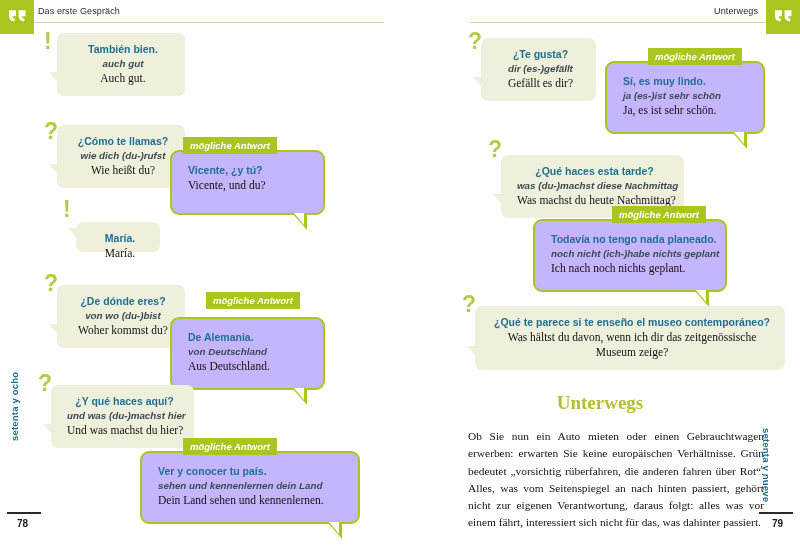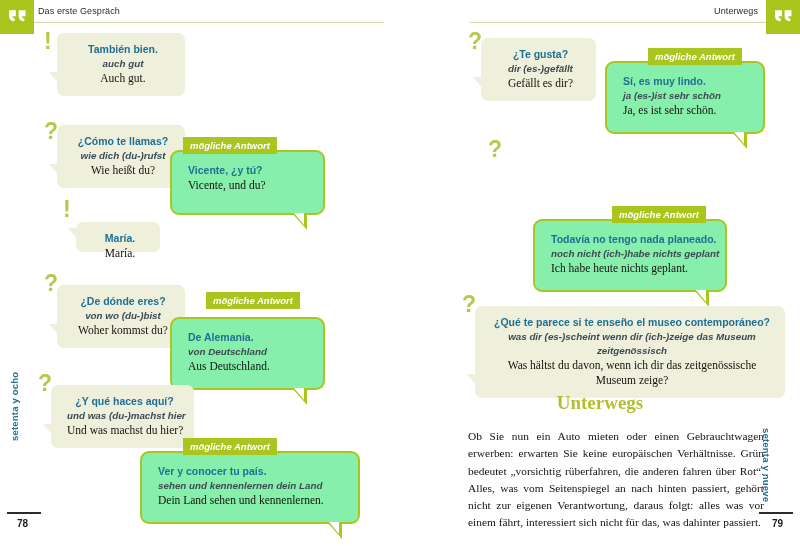--- a/index.html
+++ b/index.html
@@ -77,21 +77,21 @@
     position: absolute;
     left: -8px;
     bottom: 11px;
     width: 0; height: 0;
     border-style: solid;
     border-width: 0 11px 13px 0;
     border-color: transparent #eef0dc transparent transparent;
   }
   
   .bubble.a {
-    background: #86efac;
+    background: #c4b5fd;
     border: 2px solid #aac61e;
     border-radius: 9px;
     padding: 11px 12px 11px 16px;
   }
   .bubble.a .tail-out,
   .bubble.a .tail-in {
     position: absolute;
     width: 0; height: 0;
     border-style: solid;
   }
@@ -310,34 +310,38 @@
     <div class="answer-tab" style="left:248px; top:48px;">mögliche Antwort</div>
     <div class="bubble a" style="left:205px; top:61px; width:160px; height:73px;">
       <div class="l-es">Sí, es muy lindo.</div>
       <div class="l-lit">ja (es-)ist sehr schön</div>
       <div class="l-de">Ja, es ist sehr schön.</div>
       <span class="tail-out"></span>
       <span class="tail-in"></span>
     </div>
 
     <div class="marker ques" style="left:88px; top:138px;">?</div>
+    <div class="bubble q" style="left:101px; top:155px; width:183px;">
+      <div class="l-es">¿Qué haces esta tarde?</div>
+      <div class="l-lit">was (du-)machst diese Nachmittag</div>
+      <div class="l-de">Was machst du heute Nachmittag?</div>
+    </div>
 
     <div class="answer-tab" style="left:212px; top:206px;">mögliche Antwort</div>
     <div class="bubble a" style="left:133px; top:219px; width:194px; height:73px;">
       <div class="l-es">Todavía no tengo nada planeado.</div>
       <div class="l-lit">noch nicht (ich-)habe nichts geplant</div>
-      <div class="l-de">Ich habe heute nichts geplant.</div>
+      <div class="l-de">Ich nach noch nichts geplant.</div>
       <span class="tail-out"></span>
       <span class="tail-in"></span>
     </div>
 
     <div class="marker ques" style="left:62px; top:293px;">?</div>
     <div class="bubble q wrapok" style="left:75px; top:306px; width:310px;">
       <div class="l-es">¿Qué te parece si te enseño el museo contemporáneo?</div>
-      <div class="l-lit">was dir (es-)scheint wenn dir (ich-)zeige das Museum zeitgenössisch</div>
       <div class="l-de">Was hältst du davon, wenn ich dir das zeitgenössische Museum zeige?</div>
     </div>
 
     <div class="sec-title" style="top:392px;">Unterwegs</div>
     <div class="body-copy" style="left:68px; top:428px; width:296px;">Ob Sie nun ein Auto mieten oder einen Gebrauchtwagen erwerben: erwarten Sie keine europäischen Verhältnisse. Grün bedeutet „vorsichtig rüberfahren, die anderen fahren über Rot“. Alles, was vom Seitenspiegel an nach hinten passiert, gehört nicht zur eigenen Verantwortung, daraus folgt: alles was vor einem fährt, interessiert sich nicht für das, was dahinter passiert.</div>
 
     <div class="folio-word rw" style="left:372px; top:428px;">setenta y nueve</div>
     <div class="folio-rule" style="left:359px; top:512px;"></div>
     <div class="folio-num" style="left:372px; top:518px;">79</div>
   </div>

